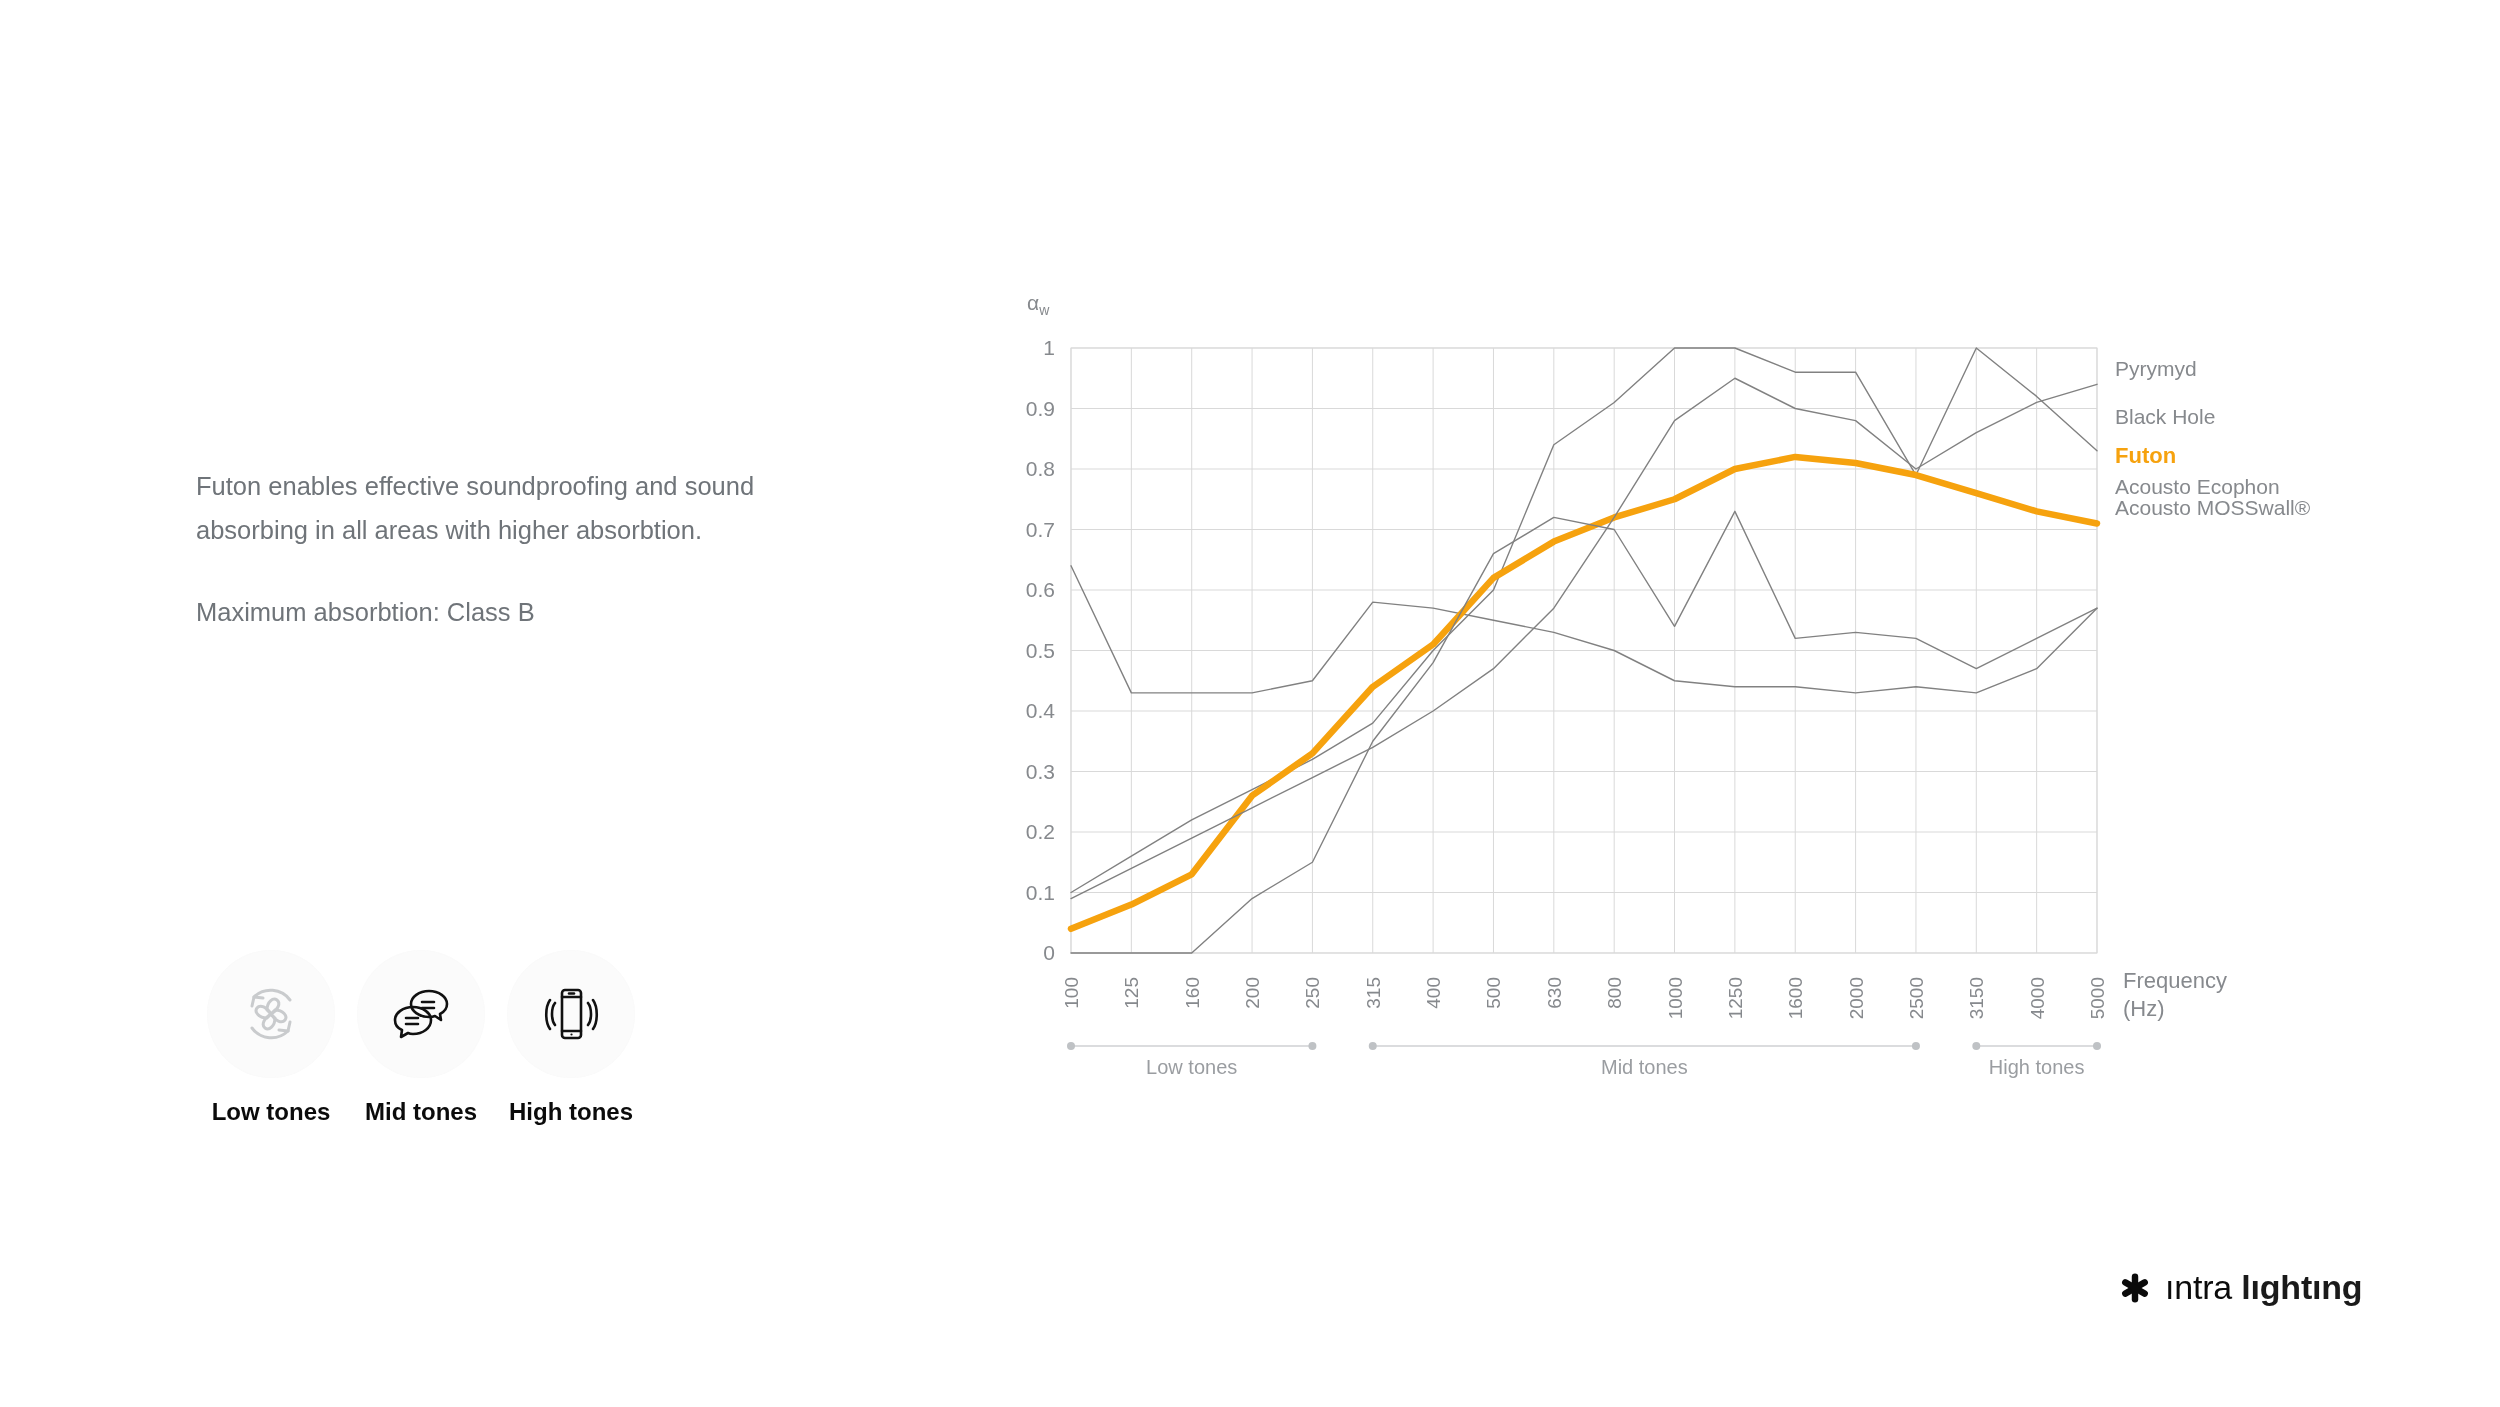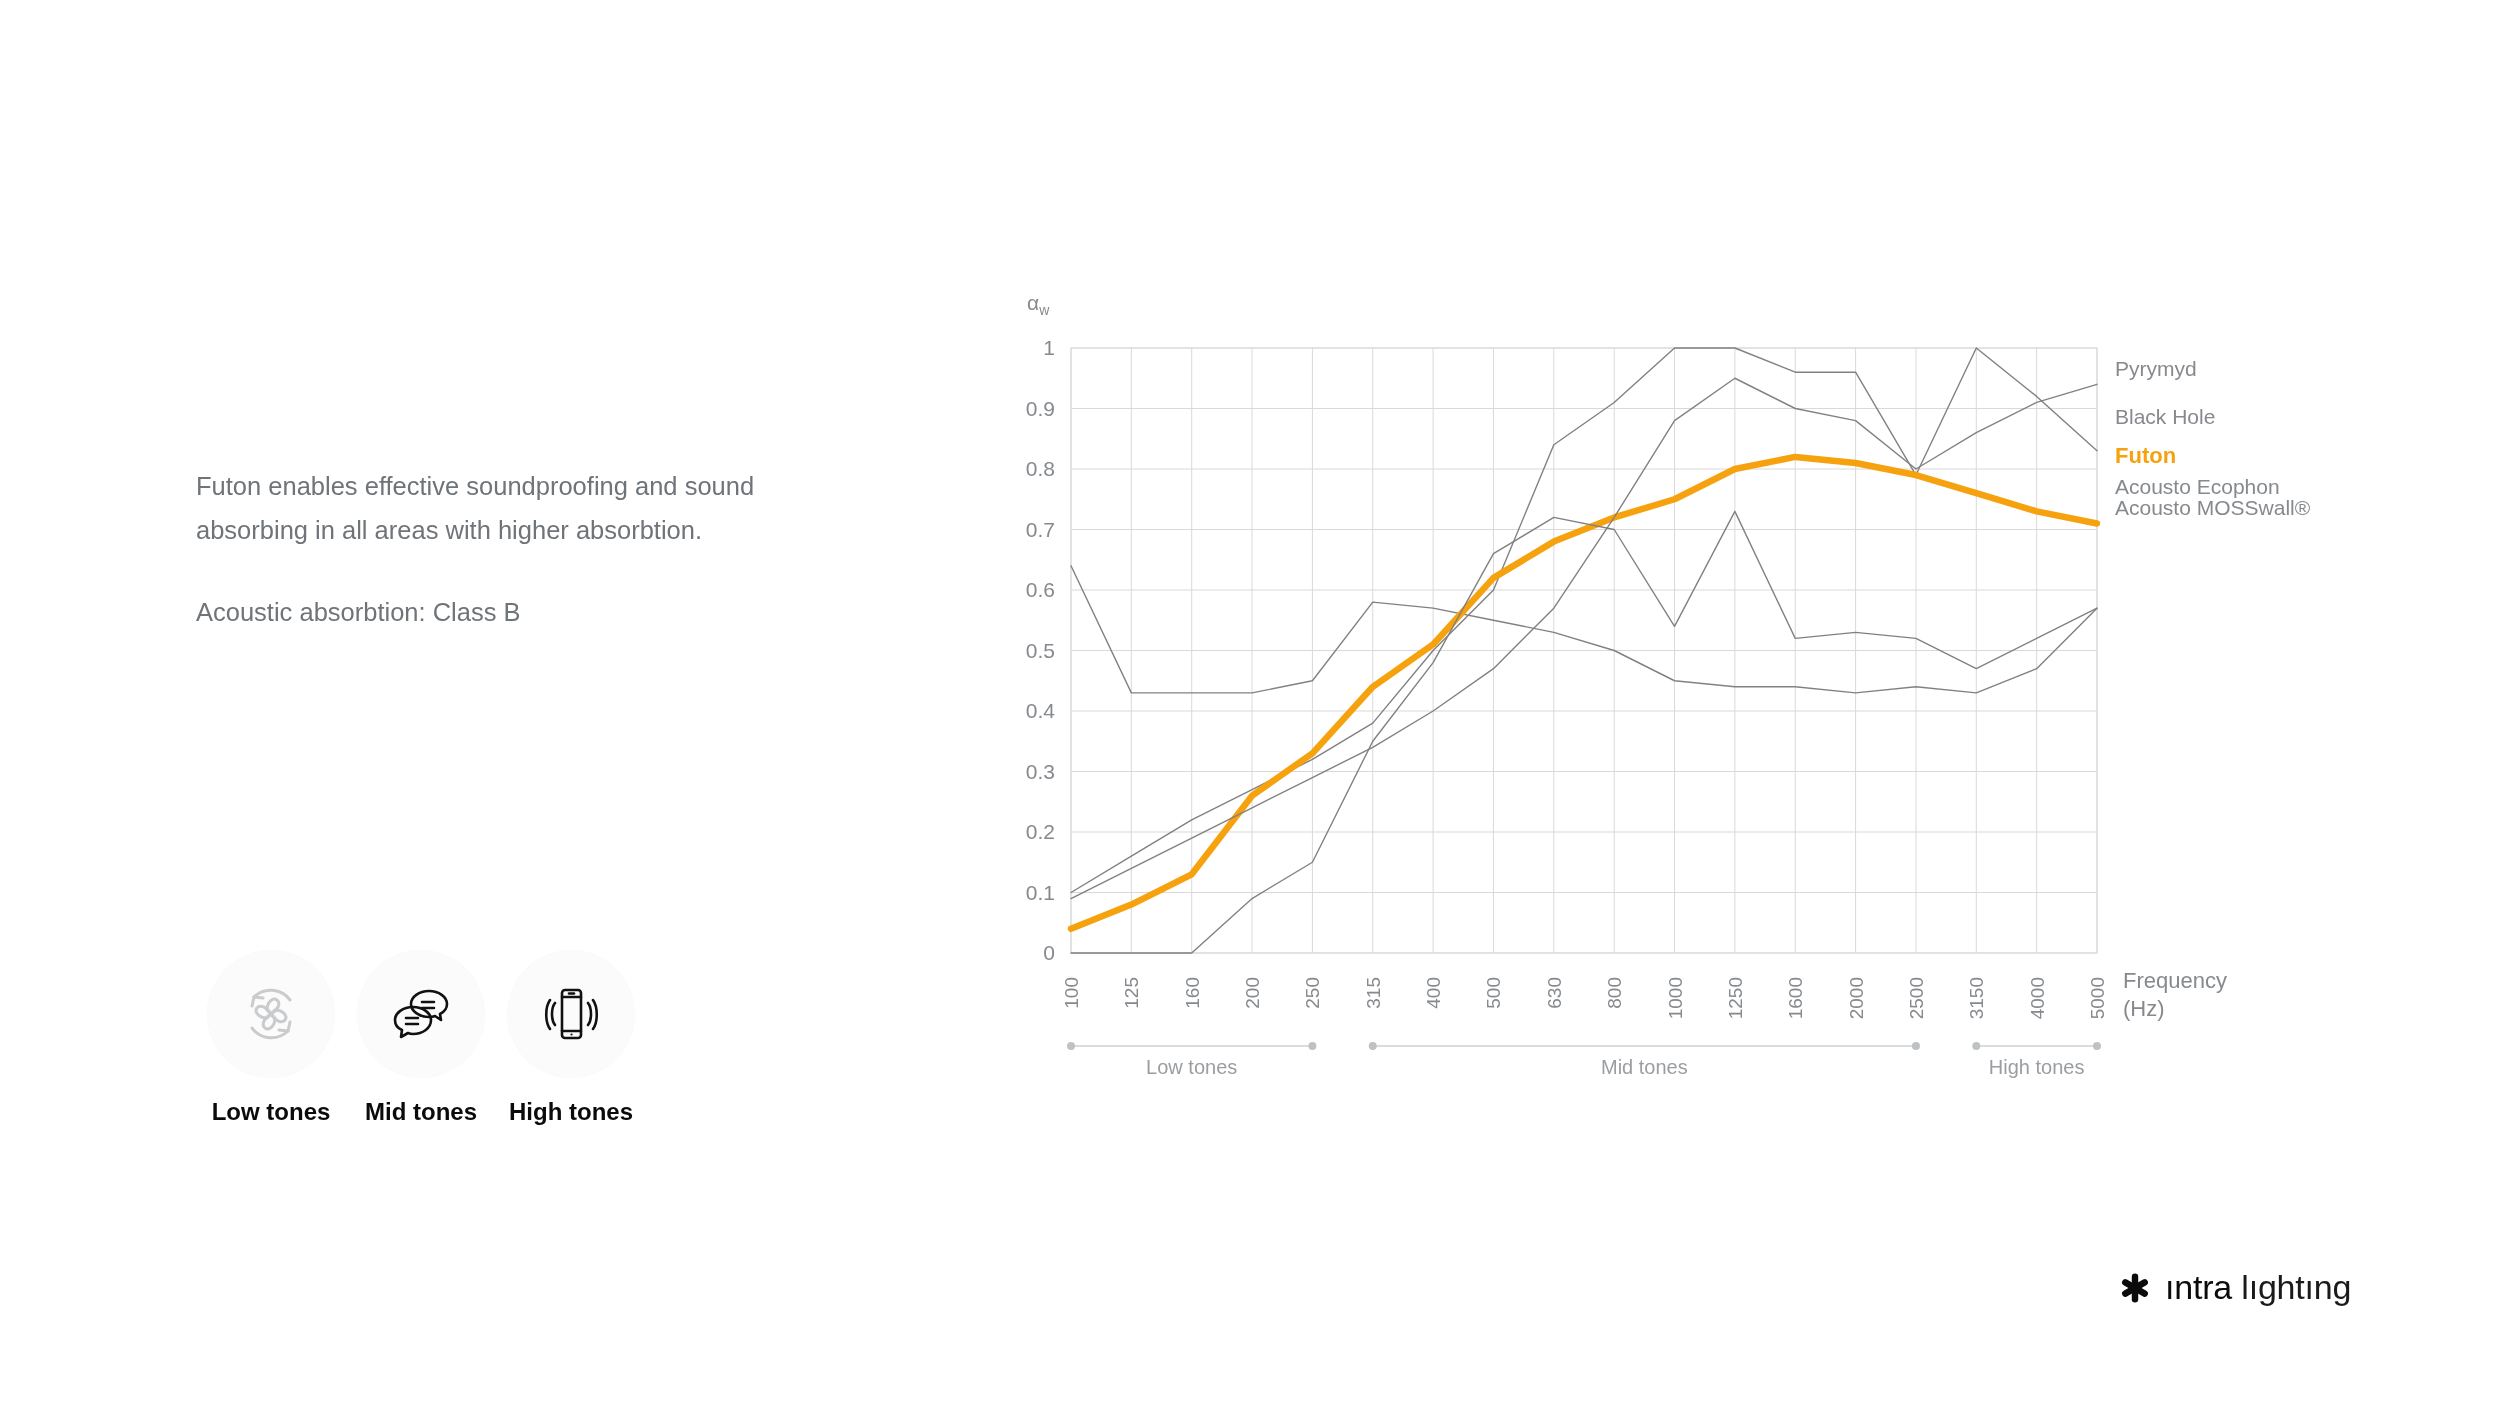--- a/index.html
+++ b/index.html
@@ -84,28 +84,28 @@
 
   
   #logo {
     position: absolute;
     left: 2118px; top: 1268px;
     display: flex; align-items: center; gap: 13px;
   }
   #logo-mark { width: 34px; height: 34px; }
   #logo-text { font-size: 34px; color:#0b0b0b; letter-spacing:-0.2px; }
   #logo-text .b { font-weight: 500; text-align: right; }
-  #logo-text .l { font-weight: 400; color:#1a1a1a; }
+  #logo-text .l { font-weight: 700; color:#1a1a1a; }
 </style>
 </head>
 <body>
 
 <div id="left-panel">
   <p id="body-copy">Futon enables effective soundproofing and sound absorbing in all areas with higher absorbtion.</p>
-  <p id="absorption-line">Acoustic absorbtion: Class B</p>
+  <p id="absorption-line">Maximum absorbtion: Class B</p>
 </div>
 
 <div id="tone-icons">
 
   <div class="tone-item">
     <div class="tone-circle">
       <svg width="74" height="74" viewBox="0 0 74 74">
         <g fill="none" stroke="#c9cbcd" stroke-width="3" stroke-linecap="round">
           <path d="M20 20 A24 24 0 0 1 56 23"></path>
           <path d="M54 54 A24 24 0 0 1 18 51"></path>

